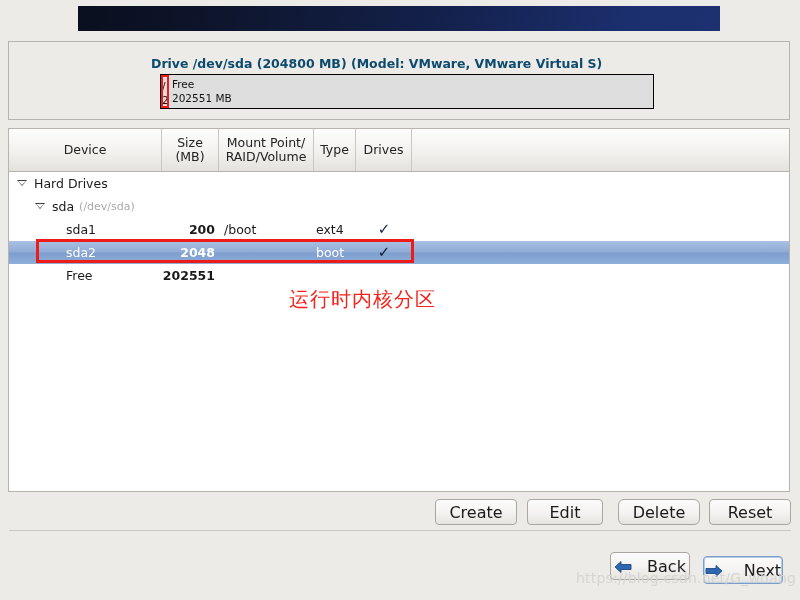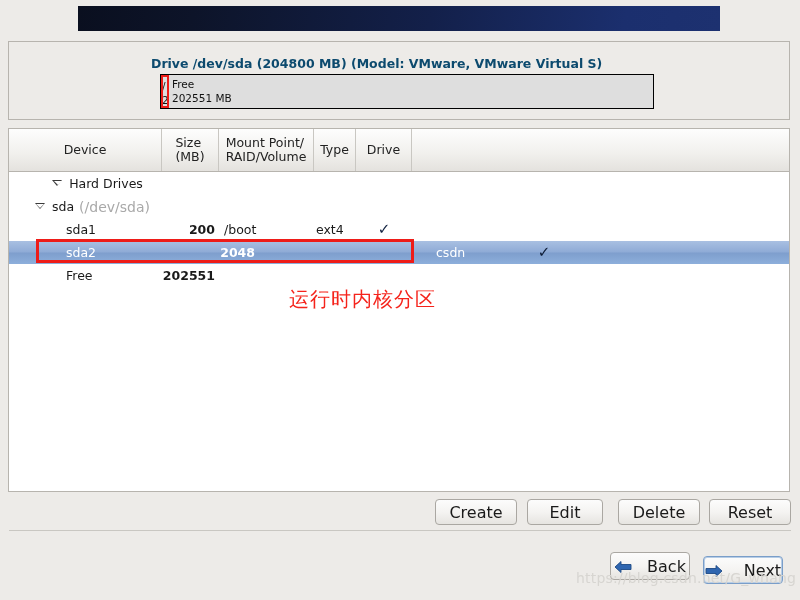--- a/index.html
+++ b/index.html
@@ -50,40 +50,39 @@
     overflow:hidden;
   }
   #thead{
     position:relative;height:42px;
     background:linear-gradient(180deg,#fdfdfd 0%,#f2f1ee 55%,#e4e2de 100%);
     border-bottom:1px solid #b7b4ae;
     display:flex;align-items:center;
   }
   .th{
     height:42px;display:flex;align-items:center;justify-content:center;
-    text-align:left;font-size:12.5px;line-height:1.12;color:#222;
+    text-align:center;font-size:12.5px;line-height:1.12;color:#222;
     border-right:1px solid #c9c7c2;box-sizing:border-box;
   }
   .th:last-child{border-right:none;}
   #th-device{width:153px;}
   #th-size{width:57px;}
   #th-mount{width:95px;}
   #th-type{width:42px;}
   #th-format{width:56px;}
   #th-rest{flex:1;}
 
   #tbody{position:relative;}
   .trow{
     position:relative;height:23px;display:flex;align-items:center;
     font-size:12.5px;color:#1a1a1a;
   }
   .trow.sel{
     background:linear-gradient(180deg,#a9c0e2 0%,#8fabd6 48%,#7e9ecd 52%,#8dafdb 100%);
     color:#ffffff;
-    gap:40px;
   }
   .c-device{width:153px;box-sizing:border-box;display:flex;align-items:center;}
   .c-size{width:57px;box-sizing:border-box;text-align:right;padding-right:4px;font-weight:bold;}
   .c-mount{width:95px;box-sizing:border-box;padding-left:5px;}
   .c-type{width:42px;box-sizing:border-box;padding-left:2px;}
   .c-format{width:56px;box-sizing:border-box;text-align:center;}
   .check{font-size:15px;color:#10203f;line-height:1;}
   .trow.sel .check{color:#0d1c36;}
 
   .tri{
@@ -99,24 +98,24 @@
     width:0;height:0;
     border-left:5.5px solid transparent;border-right:5.5px solid transparent;
     border-top:6px solid #3a3a3a;
   }
   .tri.hollow::before{
     content:"";position:absolute;left:1.4px;top:2.6px;z-index:2;
     width:0;height:0;
     border-left:4.1px solid transparent;border-right:4.1px solid transparent;
     border-top:4.4px solid #ffffff;
   }
-  .indent1{padding-left:24px;justify-content:center;}
+  .indent1{padding-left:8px;}
   .indent2{padding-left:26px;}
   .indent3{padding-left:57px;}
-  .devpath{color:#a9a9a9;font-size:14px;margin-left:5px;}
+  .devpath{color:#a9a9a9;font-size:11px;margin-left:5px;}
 
   
   #sel-box{
     position:absolute;left:36px;top:239px;width:378px;height:24px;
     border:3px solid #ee1c18;box-sizing:border-box;pointer-events:none;
   }
   #cn-note{
     position:absolute;left:289px;top:286px;
     font-size:20px;color:#f5231b;letter-spacing:1px;white-space:nowrap;
   }
@@ -124,21 +123,21 @@
   
   .btn{
     position:absolute;
     background:linear-gradient(180deg,#fcfcfc 0%,#f4f3f1 52%,#e6e4e0 100%);
     border:1px solid #aaa7a2;border-radius:4px;box-sizing:border-box;
     font-size:16px;color:#1a1a1a;
     display:flex;align-items:center;justify-content:center;
   }
   #btn-create{left:435px;top:499px;width:82px;height:26px;}
   #btn-edit{left:527px;top:499px;width:76px;height:26px;}
-  #btn-delete{left:618px;top:499px;width:82px;height:26px;}
+  #btn-delete{left:618px;top:499px;width:82px;height:26px;border-radius:6px;}
   #btn-reset{left:709px;top:499px;width:82px;height:26px;}
 
   #hr{position:absolute;left:9px;top:530px;width:782px;height:1px;background:#c9c7c2;}
 
   #btn-back{left:610px;top:552px;width:80px;height:28px;gap:15px;}
   #btn-next{left:703px;top:556px;width:80px;height:28px;gap:21px;
     border:1px solid #7a9ec9;box-shadow:0 0 0 1px #b7cde6 inset;}
 
   .arrow{width:18px;height:14px;display:inline-block;}
 
@@ -183,21 +182,21 @@
     <div class="th" id="th-mount">
       <span>
         <span style="display:block">Mount Point/</span>
         <span style="display:block">RAID/Volume</span>
       </span>
     </div>
     <div class="th" id="th-type">
       <span>Type</span>
     </div>
     <div class="th" id="th-format">
-      <span>Drive</span>
+      <span>Drives</span>
     </div>
     <div class="th" id="th-rest"></div>
   </div>
 
   <div id="tbody">
 
     <div class="trow">
       <div class="c-device indent1">
         <span class="tri hollow"></span>
         <span>Hard Drives</span>
@@ -231,21 +230,21 @@
         <span class="check">✓</span>
       </div>
     </div>
 
     <div class="trow sel">
       <div class="c-device indent3">
         <span>sda2</span>
       </div>
       <div class="c-size">2048</div>
       <div class="c-mount"></div>
-      <div class="c-type">csdn</div>
+      <div class="c-type">boot</div>
       <div class="c-format">
         <span class="check">✓</span>
       </div>
     </div>
 
     <div class="trow">
       <div class="c-device indent3">
         <span>Free</span>
       </div>
       <div class="c-size">202551</div>

